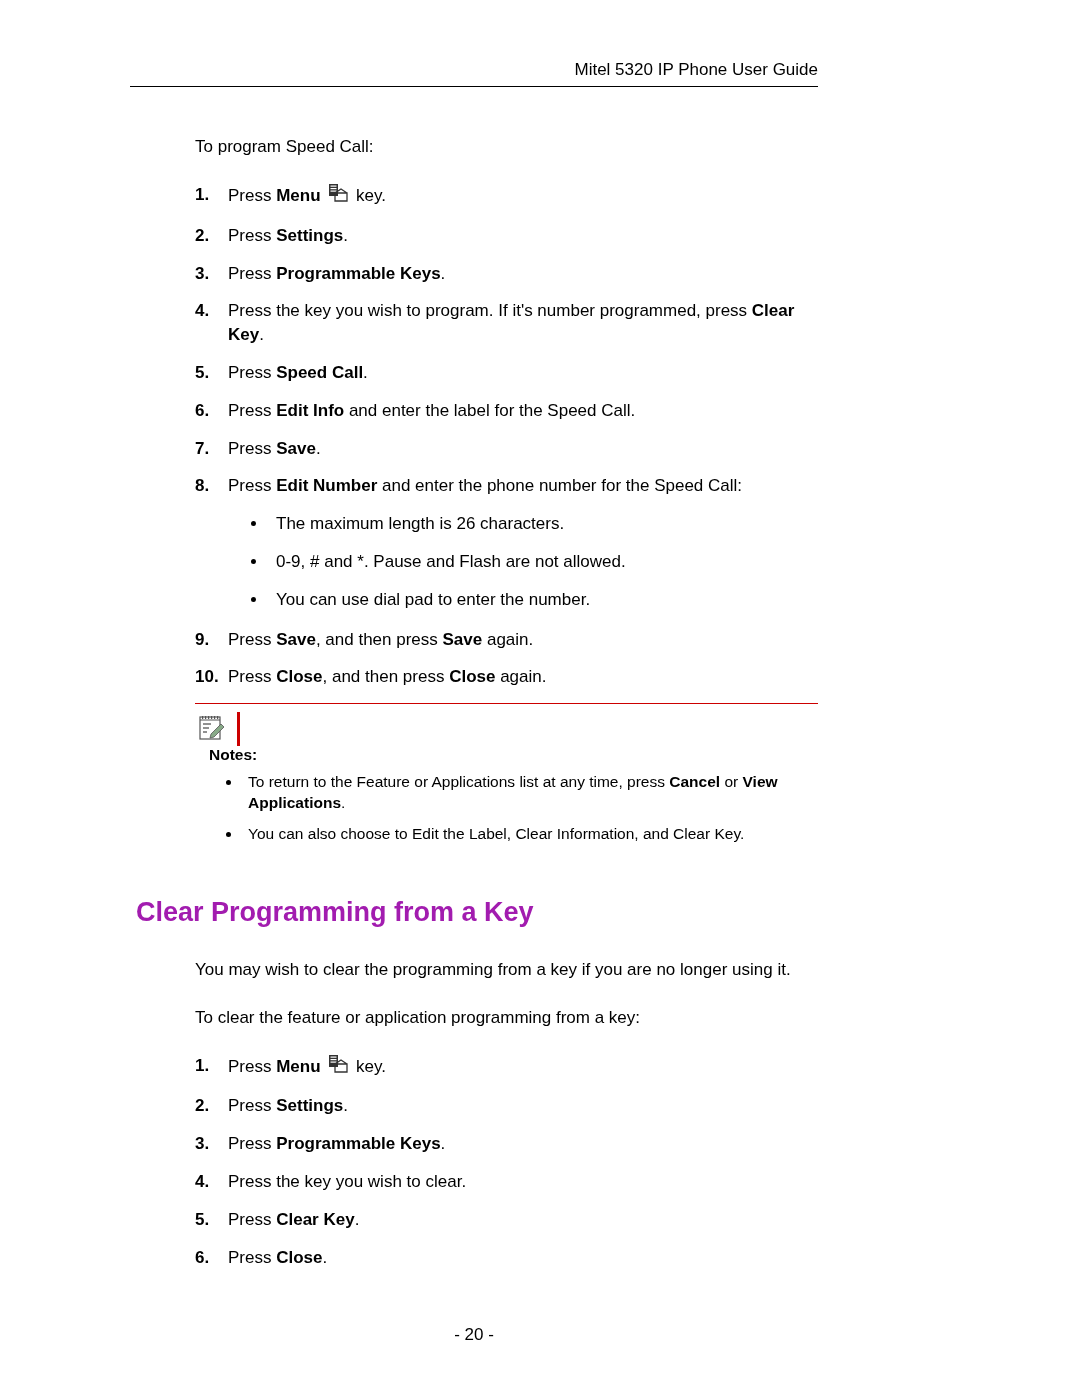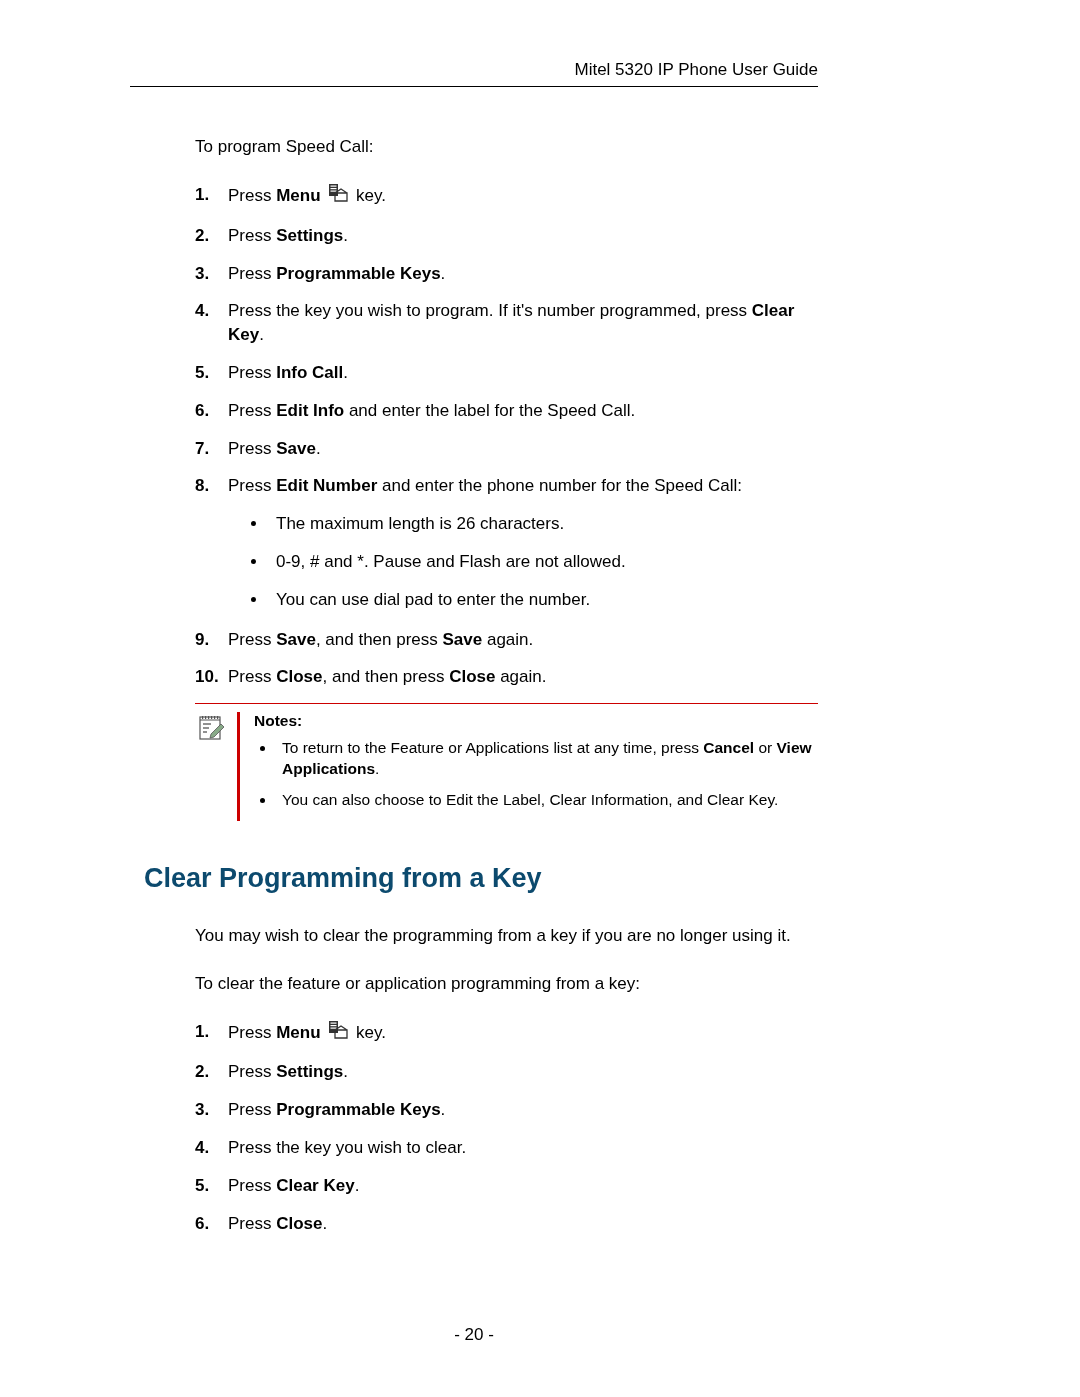--- a/index.html
+++ b/index.html
@@ -60,52 +60,53 @@
   .menu-icon, .note-icon {
     display: inline-block;
     vertical-align: middle;
     margin: 0 2px;
   }
   .notes-box {
     margin: 6px 0 0 65px;
     border-top: 1px solid #cc0000;
     padding-top: 8px;
     display: flex;
+    flex-direction: column;
   }
   .notes-icon-col {
     width: 42px;
     border-right: 3px solid #cc0000;
     padding-top: 2px;
     flex-shrink: 0;
   }
   .notes-content {
     padding-left: 14px;
     flex: 1;
     font-size: 15.5px;
   }
   .notes-label {
     font-weight: bold;
     margin-bottom: 8px;
     display: block;
   }
   ul.notes-list {
     list-style: disc;
-    margin: 0 0 0 22px;
+    margin: 0 0 0 33px;
     padding: 0;
   }
   ul.notes-list li {
     margin-bottom: 10px;
     padding-left: 6px;
     line-height: 1.35;
   }
   h2.blue {
-    color: #0c4a6e;
+    color: #a21caf;
     font-size: 27px;
     font-weight: bold;
-    margin: 42px 0 30px 14px;
+    margin: 42px 0 30px 6px;
   }
   p.body {
     font-size: 17px;
     margin: 0 0 24px 65px;
     line-height: 1.4;
   }
   .page-number {
     position: absolute;
     bottom: 52px;
     left: 0;
@@ -140,21 +141,21 @@
     <li><span class="num">2.</span>
       <span>Press </span><span class="b">Settings</span><span>.</span>
     </li>
     <li><span class="num">3.</span>
       <span>Press </span><span class="b">Programmable Keys</span><span>.</span>
     </li>
     <li><span class="num">4.</span>
       <span>Press the key you wish to program. If it's number programmed, press </span><span class="b">Clear Key</span><span>.</span>
     </li>
     <li><span class="num">5.</span>
-      <span>Press </span><span class="b">Info Call</span><span>.</span>
+      <span>Press </span><span class="b">Speed Call</span><span>.</span>
     </li>
     <li><span class="num">6.</span>
       <span>Press </span><span class="b">Edit Info</span><span> and enter the label for the Speed Call.</span>
     </li>
     <li><span class="num">7.</span>
       <span>Press </span><span class="b">Save</span><span>.</span>
     </li>
     <li><span class="num">8.</span>
       <span>Press </span><span class="b">Edit Number</span><span> and enter the phone number for the Speed Call:</span>
       <ul class="sub">

